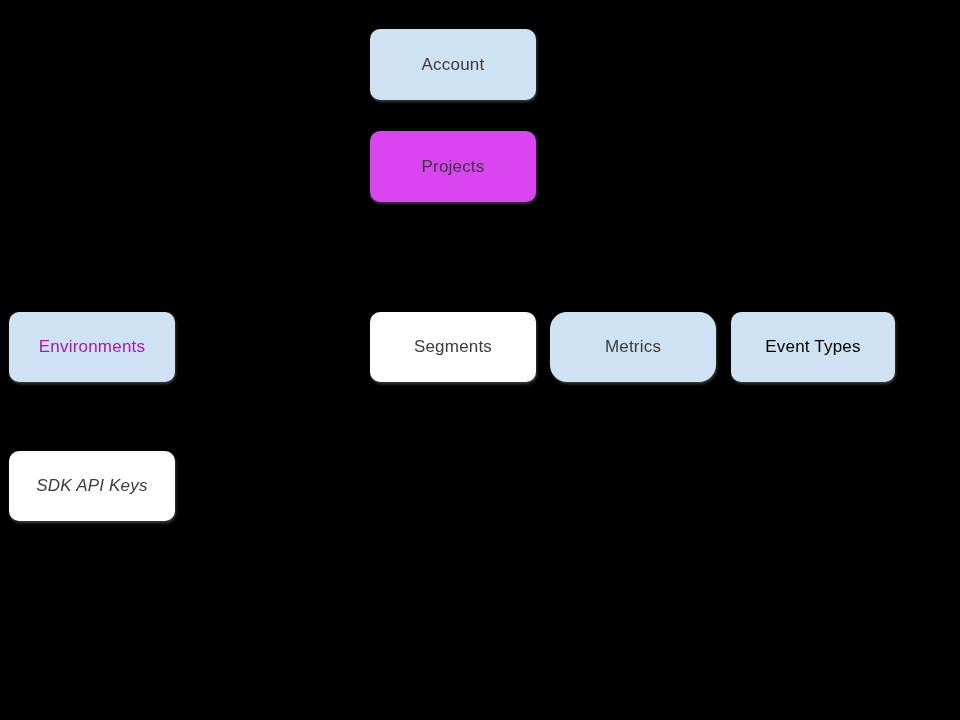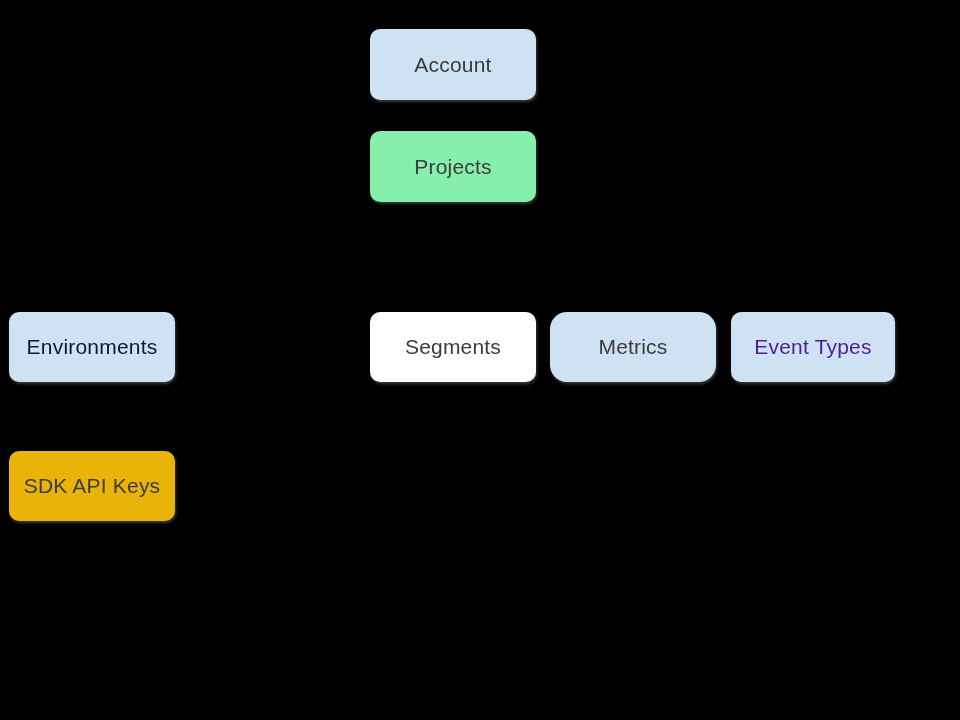--- a/index.html
+++ b/index.html
@@ -17,21 +17,21 @@
     height: 720px;
     background: #000000;
   }
   .node {
     position: absolute;
     background: #cfe2f3;
     border-radius: 10px;
     display: flex;
     align-items: center;
     justify-content: center;
-    font-size: 21px;
+    font-size: 17px;
     color: #3b3b3b;
     letter-spacing: 0.2px;
     box-shadow: 1px 2px 3px rgba(130, 130, 130, 0.45);
     box-sizing: border-box;
     white-space: nowrap;
   }
   .n-account       { left: 370px; top: 29px;  width: 166px; height: 71px; }
   .n-projects      { left: 370px; top: 131px; width: 166px; height: 71px; }
   .n-environments  { left: 9px;   top: 312px; width: 166px; height: 70px; }
   .n-feature-flags { left: 189px; top: 312px; width: 166px; height: 70px; }
@@ -42,38 +42,38 @@
 </style>
 </head>
 <body>
 
 <div id="canvas" style="background: rgb(0, 0, 0);">
 
   <div class="node n-account" style="background: rgb(207, 226, 243); color: rgb(59, 59, 59);">
     <span>Account</span>
   </div>
 
-  <div class="node n-projects" style="background: #86efac; color: rgb(59, 59, 59);">
+  <div class="node n-projects" style="background: #d946ef; color: rgb(59, 59, 59);">
     <span>Projects</span>
   </div>
 
-  <div class="node n-environments" style="background: rgb(207, 226, 243); color: #0f172a;">
+  <div class="node n-environments" style="background: rgb(207, 226, 243); color: #a21caf;">
     <span>Environments</span>
   </div>
 
 
   <div class="node n-segments" style="background: #ffffff; color: rgb(59, 59, 59);">
     <span>Segments</span>
   </div>
 
   <div class="node n-metrics" style="background: rgb(207, 226, 243); color: rgb(59, 59, 59);">
     <span>Metrics</span>
   </div>
 
-  <div class="node n-event-types" style="background: rgb(207, 226, 243); color: #4c1d95;">
+  <div class="node n-event-types" style="background: rgb(207, 226, 243); color: #000000;">
     <span>Event Types</span>
   </div>
 
-  <div class="node n-sdk-api-keys" style="background: #eab308; color: rgb(59, 59, 59);">
+  <div class="node n-sdk-api-keys" style="background: #ffffff; color: rgb(59, 59, 59); font-style: italic;">
     <span>SDK API Keys</span>
   </div>
 
 </div>
 
 </body></html>

